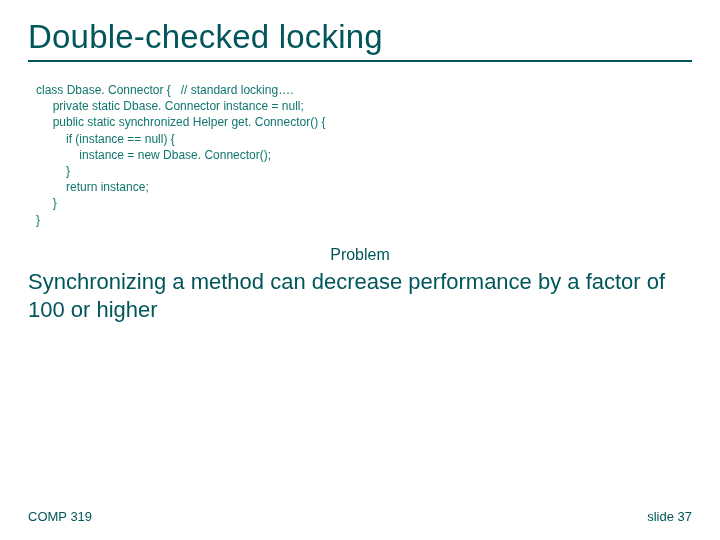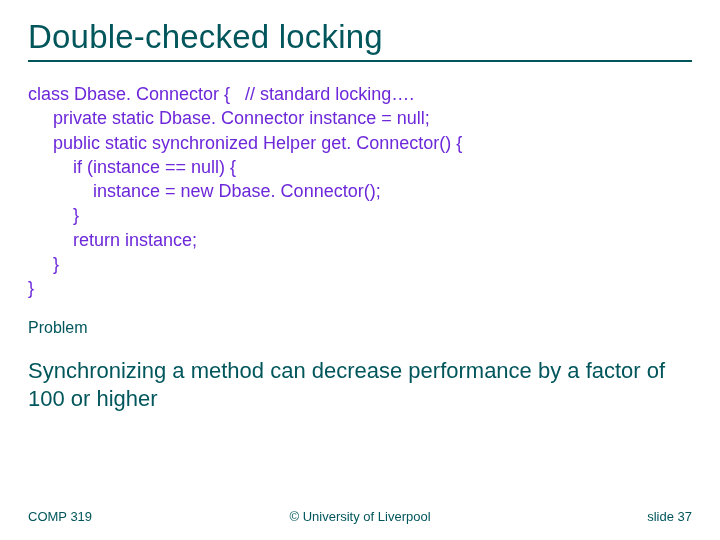--- a/index.html
+++ b/index.html
@@ -24,36 +24,38 @@
     font-weight: 400;
     margin: 0 0 4px 0;
     letter-spacing: 0.2px;
   }
   .rule {
     border: none;
     border-top: 2px solid #00565b;
     margin: 0 0 20px 0;
   }
   .code {
-    color: #6d28d9;
-    font-size: 18px;
+    color: #0f766e;
+    font-size: 12px;
     line-height: 1.35;
     white-space: pre;
     font-family: Arial, Helvetica, sans-serif;
+    margin-left: 8px;
   }
   .problem-label {
     color: #00565b;
     font-size: 16px;
     margin-top: 18px;
+    text-align: center;
   }
   .problem-body {
     color: #00565b;
     font-size: 22px;
     line-height: 1.3;
-    margin-top: 20px;
+    margin-top: 4px;
   }
   .footer {
     position: absolute;
     left: 0;
     right: 0;
     bottom: 16px;
     padding: 0 28px;
     display: flex;
     justify-content: space-between;
     align-items: center;
@@ -78,16 +80,15 @@
          if (instance == null) {
              instance = new Dbase. Connector();
          }
          return instance;
      }
 }</div>
   <div class="problem-label">Problem</div>
   <div class="problem-body">Synchronizing a method can decrease performance by a factor of 100 or higher</div>
   <div class="footer">
     <span>COMP 319</span>
-    <span class="center">© University of Liverpool</span>
     <span>slide  37</span>
   </div>
 </div>
 
 </body></html>

